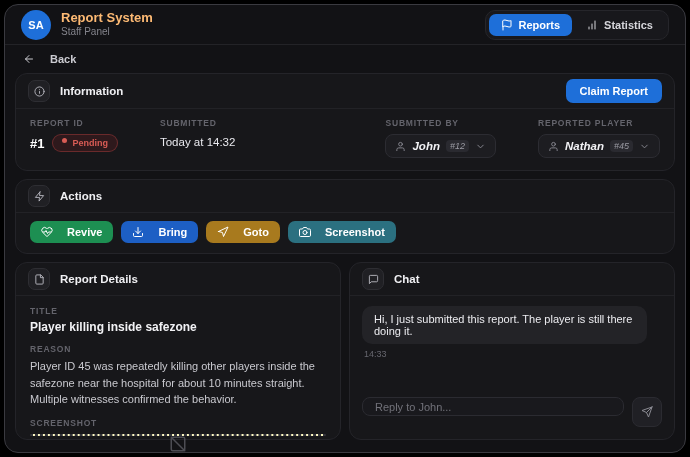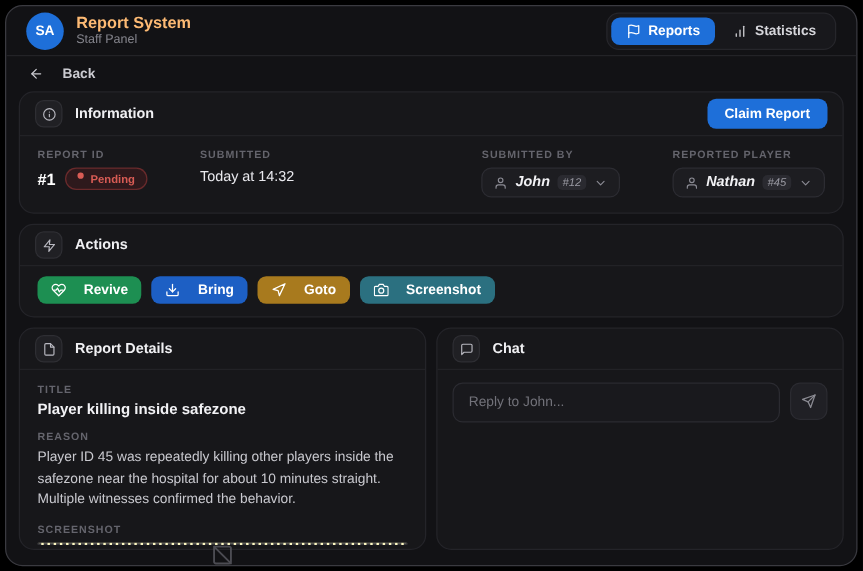--- a/index.html
+++ b/index.html
@@ -74,21 +74,21 @@
   .shot .st1 { font-size:10.5px; color:#7b7b83; }
   .shot .st2 { font-size:9.5px; color:#56565d; }
 
   
   .chat-body { flex:1; display:flex; flex-direction:column; align-items:flex-start;
     padding:10px 12px; min-height:0; overflow:hidden; }
   .bubble { background:#232327; border-radius:10px; padding:7px 12px; font-size:11px;
     color:#ececf0; max-width:95%; }
   .btime { font-size:9px; color:#66666e; margin:5px 0 0 2px; }
   .chat-input { display:flex; gap:8px; padding:10px 12px 12px; flex:0 0 auto; }
-  .reply { flex:1; height:32px; background:#19191d; border:1px solid #2b2b31; border-radius:8px;
+  .reply { flex:1; height:19px; background:#19191d; border:1px solid #2b2b31; border-radius:8px;
     padding:0 12px; font-size:11px; color:#e8e8ec; outline:none;
     font-family:"Liberation Sans","DejaVu Sans",sans-serif; }
   .reply::placeholder { color:#72727a; }
   .send { width:30px; height:30px; border-radius:8px; background:#202025; border:1px solid #2b2b31;
     color:#8a8a92; display:grid; place-items:center; cursor:pointer; }
   .send svg { width:12px; height:12px; }
 </style>
 </head>
 <body>
 
@@ -284,20 +284,24 @@
 
       <div class="card">
         <div class="card-head">
           <span class="chip">
             <svg viewBox="0 0 24 24" fill="none" stroke="currentColor" stroke-width="2" stroke-linecap="round" stroke-linejoin="round">
                 <path d="M21 15a2 2 0 0 1-2 2H7l-4 4V5a2 2 0 0 1 2-2h14a2 2 0 0 1 2 2z"></path>
               </svg>
           </span>
           <span class="card-title">Chat</span>
         </div>
+        <div class="chat-body">
+          <div class="bubble">Hi, I just submitted this report. The player is still there doing it.</div>
+          <div class="btime">14:33</div>
+        </div>
         <div class="chat-input">
           <input class="reply" type="text" placeholder="Reply to John..." style="">
           <button class="send">
             <span style="display:grid;place-items:center;">
               <svg viewBox="0 0 24 24" fill="none" stroke="currentColor" stroke-width="2" stroke-linecap="round" stroke-linejoin="round">
                   <line x1="22" y1="2" x2="11" y2="13"></line>
                   <polygon points="22 2 15 22 11 13 2 9 22 2"></polygon>
                 </svg>
             </span>
           </button>

